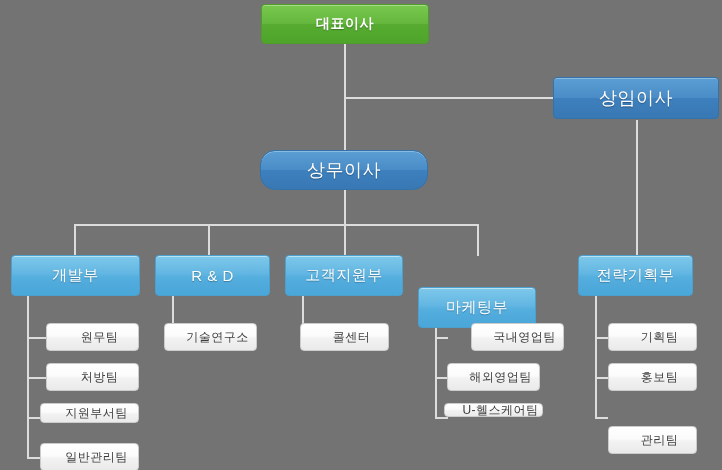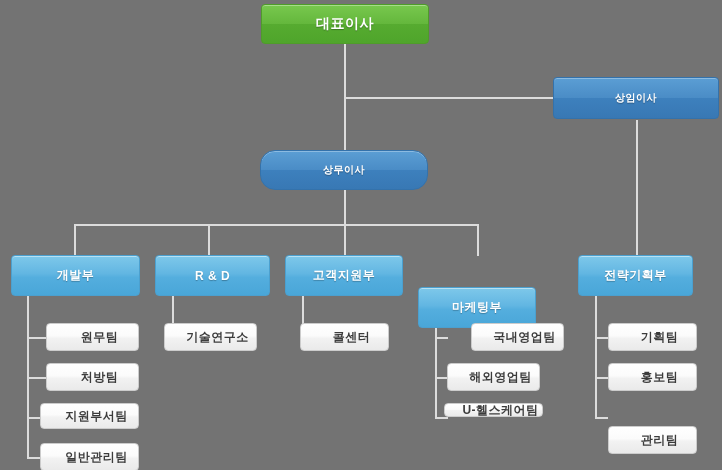--- a/index.html
+++ b/index.html
@@ -49,44 +49,44 @@
     font-weight: bold;
     text-shadow: 0 1px 1px rgba(0,0,0,0.30);
     box-shadow: inset 0 1px 0 rgba(255,255,255,0.35);
   }
 
   
   .node-director {
     background: linear-gradient(to bottom, #5b9ed4 0%, #4a8cc6 50%, #3d80bd 51%, #3878b4 100%);
     border: 1px solid #3472ab;
     color: #ffffff;
-    font-size: 10px;
-    font-weight: bold;
+    font-size: 18px;
+    font-weight: normal;
     text-shadow: 0 1px 1px rgba(0,0,0,0.30);
     box-shadow: inset 0 1px 0 rgba(255,255,255,0.30);
   }
 
   
   .node-dept {
     background: linear-gradient(to bottom, #7ec8ea 0%, #62b6e2 45%, #54aede 55%, #49a6d8 100%);
     border: 1px solid #4ba0cf;
     color: #ffffff;
-    font-size: 12px;
-    font-weight: bold;
+    font-size: 15px;
+    font-weight: normal;
     text-shadow: 0 1px 1px rgba(0,0,0,0.28);
     box-shadow: inset 0 1px 0 rgba(255,255,255,0.45);
   }
 
   
   .node-team {
     background: linear-gradient(to bottom, #ffffff 0%, #fbfbfb 45%, #f2f2f2 55%, #eaeaea 100%);
     border: 1px solid #cccccc;
     color: #3c3c3c;
     font-size: 12px;
-    font-weight: bold;
+    font-weight: normal;
     box-shadow: inset 0 1px 0 #ffffff;
     padding-left: 14px;
   }
 </style>
 </head>
 <body>
 
 <div id="chart-root">
 
   <div class="line line-v" style="left:344px; top:44px; height:116px;"></div>
@@ -133,21 +133,21 @@
   <div class="node node-director" style="left:260px; top:150px; width:168px; height:40px;border-radius:15px;">상무이사</div>
 
   <div class="node node-dept" style="left:11px; top:255px; width:129px; height:41px;">개발부</div>
   <div class="node node-dept" style="left:155px; top:255px; width:115px; height:41px;">R &amp; D</div>
   <div class="node node-dept" style="left:285px; top:255px; width:118px; height:41px;">고객지원부</div>
   <div class="node node-dept" style="left:418px; top:255px; width:118px; height:41px;margin-top:32px;">마케팅부</div>
   <div class="node node-dept" style="left:578px; top:255px; width:115px; height:41px;text-align:right;">전략기획부</div>
 
   <div class="node node-team" style="left:46px; top:323px; width:93px; height:28px;">원무팀</div>
   <div class="node node-team" style="left:46px; top:363px; width:93px; height:28px;">처방팀</div>
-  <div class="node node-team" style="left:40px; top:403px; width:99px; height:26px;text-align:center;">지원부서팀</div>
+  <div class="node node-team" style="left:40px; top:403px; width:99px; height:20px;text-align:center;">지원부서팀</div>
   <div class="node node-team" style="left:40px; top:443px; width:99px; height:28px;">일반관리팀</div>
 
   <div class="node node-team" style="left:164px; top:323px; width:93px; height:28px;">기술연구소</div>
 
   <div class="node node-team" style="left:300px; top:323px; width:89px; height:28px;">콜센터</div>
 
   <div class="node node-team" style="left:471px; top:323px; width:93px; height:28px;">국내영업팀</div>
   <div class="node node-team" style="left:447px; top:363px; width:93px; height:28px;">해외영업팀</div>
   <div class="node node-team" style="left:444px; top:403px; width:99px; height:14px;">U-헬스케어팀</div>
 

